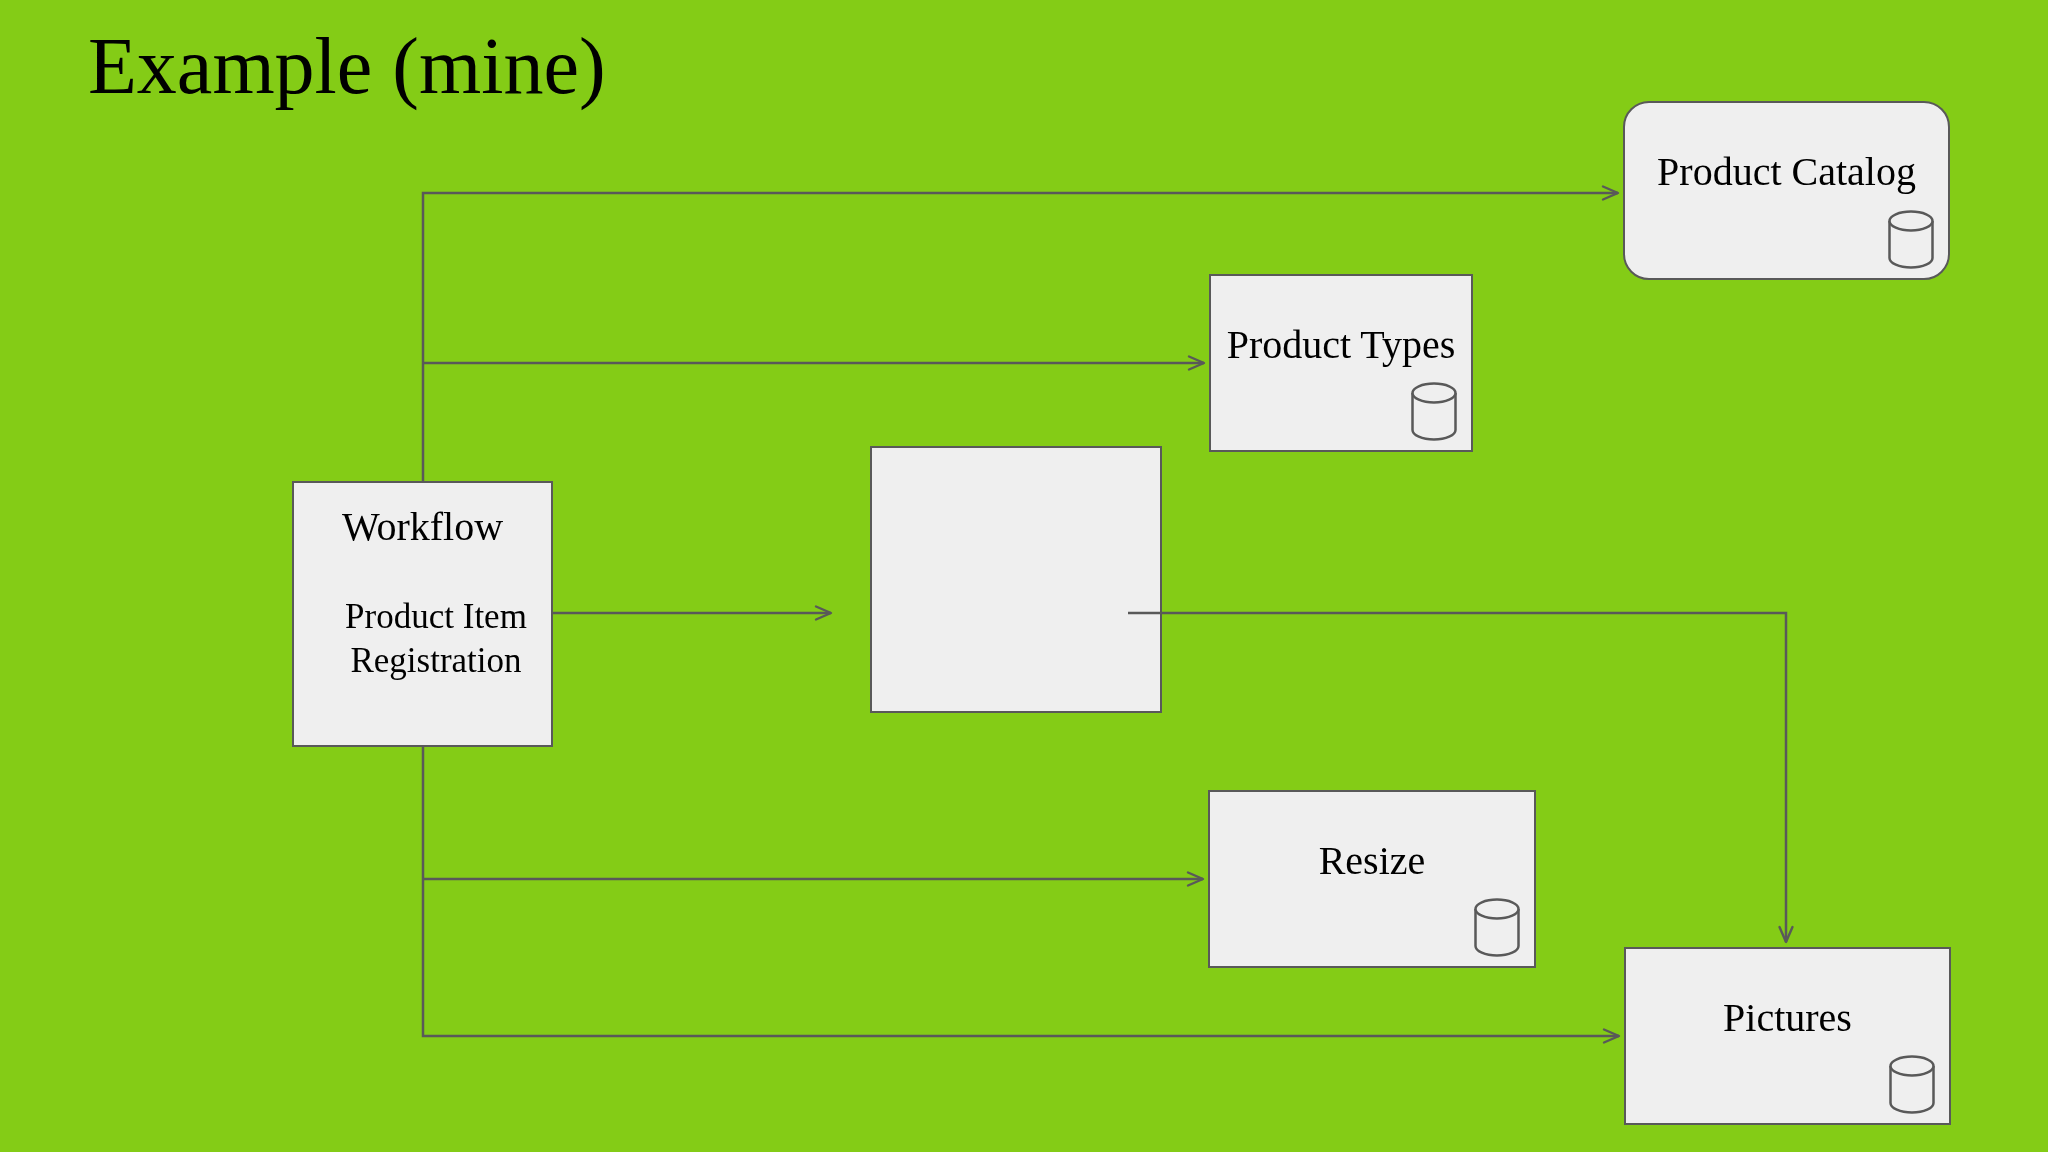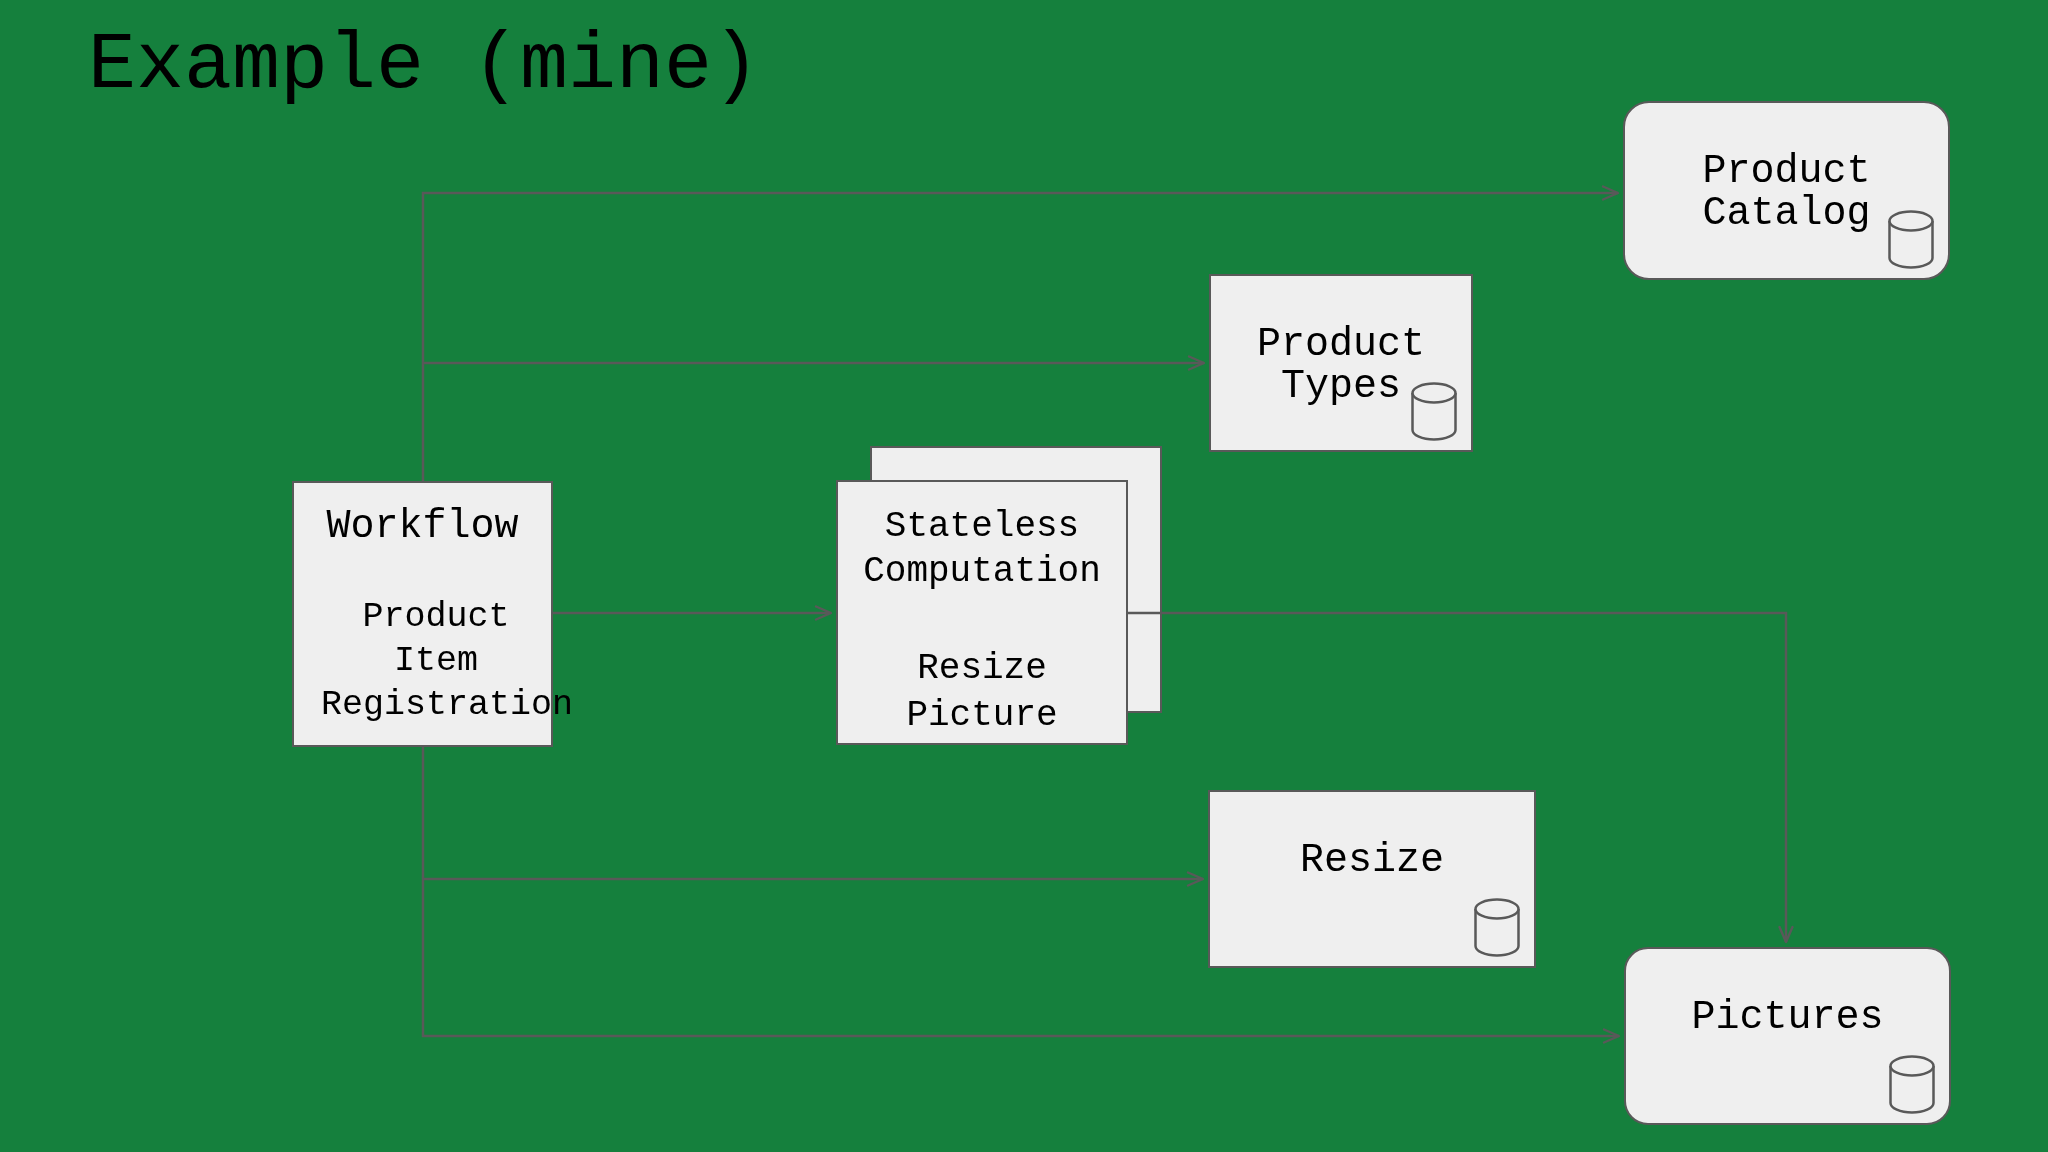--- a/index.html
+++ b/index.html
@@ -1,23 +1,23 @@
 <!DOCTYPE html>
 <html><head>
 <meta charset="utf-8">
 <title>Slide</title>
 <style>
   html, body { margin: 0; padding: 0; background: #ffffff; }
   .slide {
     position: relative;
     width: 2048px;
     height: 1152px;
-    background: #15803d;
+    background: #84cc16;
     overflow: hidden;
-    font-family: Liberation Mono, monospace;
+    font-family: Liberation Serif, serif;
     color: #000000;
   }
   .page-title {
     position: absolute;
     left: 88px;
     top: 16px;
     font-size: 80px;
     line-height: 100px;
     font-weight: 400;
     color: #000000;
@@ -38,21 +38,21 @@
     color: #000000;
     white-space: pre-line;
   }
   
   .n-workflow       { left: 292px;  top: 481px; width: 261px; height: 266px; }
   .n-stateless-back { left: 870px;  top: 446px; width: 292px; height: 267px; z-index: 1; }
   .n-stateless      { left: 836px;  top: 480px; width: 292px; height: 265px; z-index: 3; }
   .n-catalog        { left: 1623px; top: 101px; width: 327px; height: 179px; border-radius: 26px; }
   .n-types          { left: 1209px; top: 274px; width: 264px; height: 178px; }
   .n-colors         { left: 1208px; top: 790px; width: 328px; height: 178px; }
-  .n-pictures       { left: 1624px; top: 947px; width: 327px; height: 178px; border-radius: 24px; }
+  .n-pictures       { left: 1624px; top: 947px; width: 327px; height: 178px; }
   
   .db-label  { top: 48px;  font-size: 40px; line-height: 42px; }
   .wf-label  { top: 20px;  font-size: 40px; line-height: 48px; }
   .wf-sub    { top: 112px; font-size: 35px; line-height: 44px; padding-left: 27px; }
   .st-label  { top: 22px;  font-size: 36px; line-height: 45px; }
   .st-sub    { top: 163px; font-size: 36px; line-height: 47px; }
   .db-icon {
     position: absolute;
     right: 13px;
     bottom: 8px;
@@ -92,26 +92,20 @@
     </g>
   </svg>
 
   <div class="node n-workflow">
     <div class="label wf-label">Workflow</div>
     <div class="label wf-sub">Product Item
 Registration</div>
   </div>
 
   <div class="node n-stateless-back"></div>
-  <div class="node n-stateless">
-    <div class="label st-label">Stateless
-Computation</div>
-    <div class="label st-sub">Resize
-Picture</div>
-  </div>
 
   <div class="node n-catalog">
     <div class="label db-label">Product Catalog</div>
     <svg class="db-icon" viewBox="0 0 48 60">
       <path d="M2.5,11 v37 a21.5,9.5 0 0 0 43 0 v-37" fill="#efefef" stroke="#595959" stroke-width="2.5"></path>
       <ellipse cx="24" cy="11" rx="21.5" ry="9.5" fill="#efefef" stroke="#595959" stroke-width="2.5"></ellipse>
     </svg>
   </div>
 
   <div class="node n-types">

